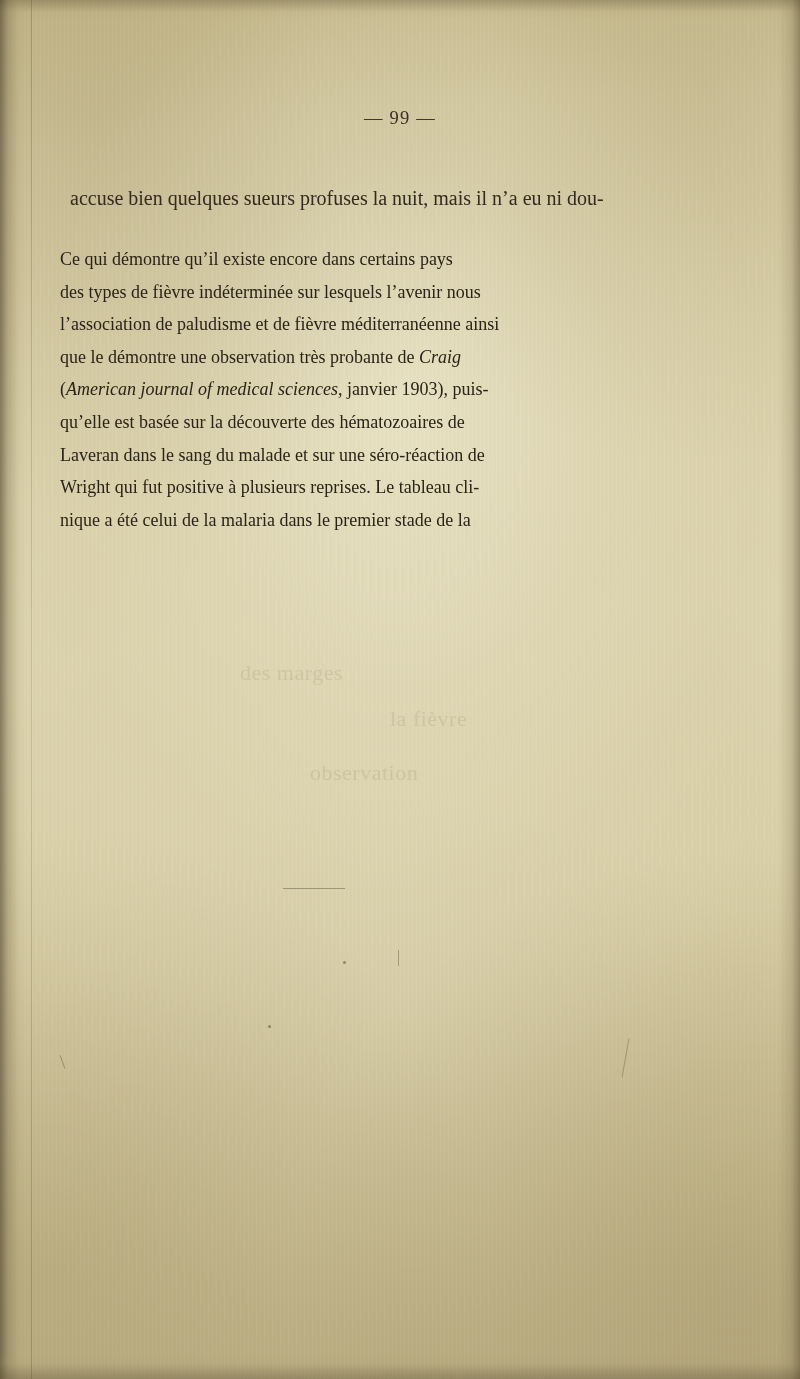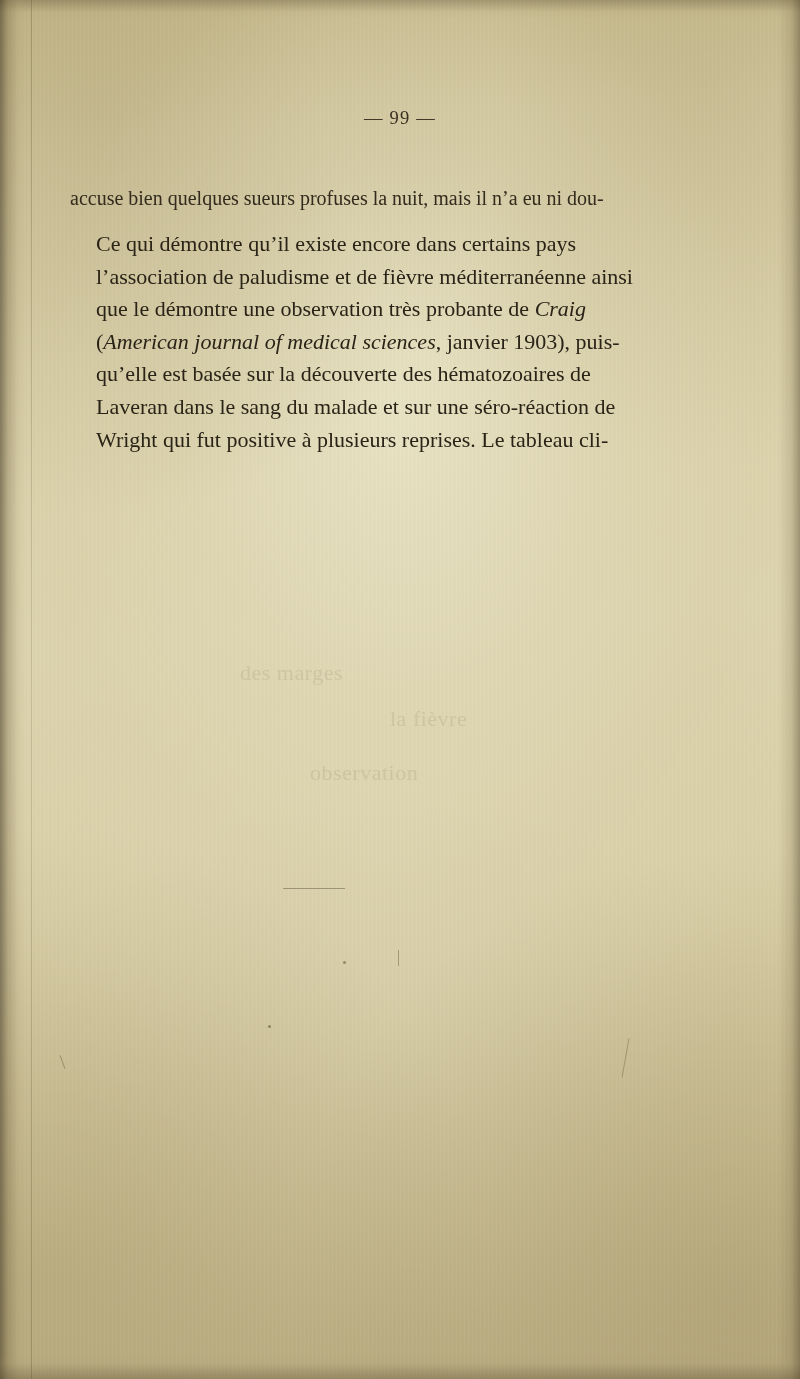--- a/index.html
+++ b/index.html
@@ -106,27 +106,26 @@
     font-size: 20px;
     line-height: 29px;
     text-align: justify;
     color: #332b1d;
     margin-top: 32px;
   }
   .para-top .line { display: block; white-space: pre; }
 
   .body-block {
     position: absolute;
-    top: 228px;
+    top: 243px;
     left: 0;
     width: 675px;
-    font-size: 22px;
+    font-size: 18px;
     line-height: 32.6px;
     color: #2a2317;
-    margin-left: 36px;
   }
   .body-block .line {
     display: block;
     white-space: pre;
   }
   .ital { font-style: italic; }
 
   
   .ghost {
     position: absolute;
@@ -177,26 +176,28 @@
   <div class="content">
 
     <div class="page-number">— 99 —</div>
 
     <div class="para-top">
       <span class="line">accuse bien quelques sueurs profuses la nuit, mais il n’a eu ni dou-</span>
     </div>
 
     <div class="body-block">
       <span class="line">Ce qui démontre qu’il existe encore dans certains pays</span>
+      <span class="line">des types de fièvre indéterminée sur lesquels l’avenir nous</span>
       <span class="line">l’association de paludisme et de fièvre méditerranéenne ainsi</span>
       <span class="line">que le démontre une observation très probante de <span class="ital">Craig</span></span>
       <span class="line">(<span class="ital">American journal of medical sciences</span>, janvier 1903), puis-</span>
       <span class="line">qu’elle est basée sur la découverte des hématozoaires de</span>
       <span class="line">Laveran dans le sang du malade et sur une séro-réaction de</span>
       <span class="line">Wright qui fut positive à plusieurs reprises. Le tableau cli-</span>
+      <span class="line">nique a été celui de la malaria dans le premier stade de la</span>
     </div>
 
     <span class="ghost" style="top:660px; left:180px;">des marges</span>
     <span class="ghost" style="top:706px; left:330px;">la fièvre</span>
     <span class="ghost" style="top:760px; left:250px;">observation</span>
 
   </div>
 
   <div class="dash-mark"></div>
   <div class="dot-mark" style="top:961px; left:343px;"></div>

